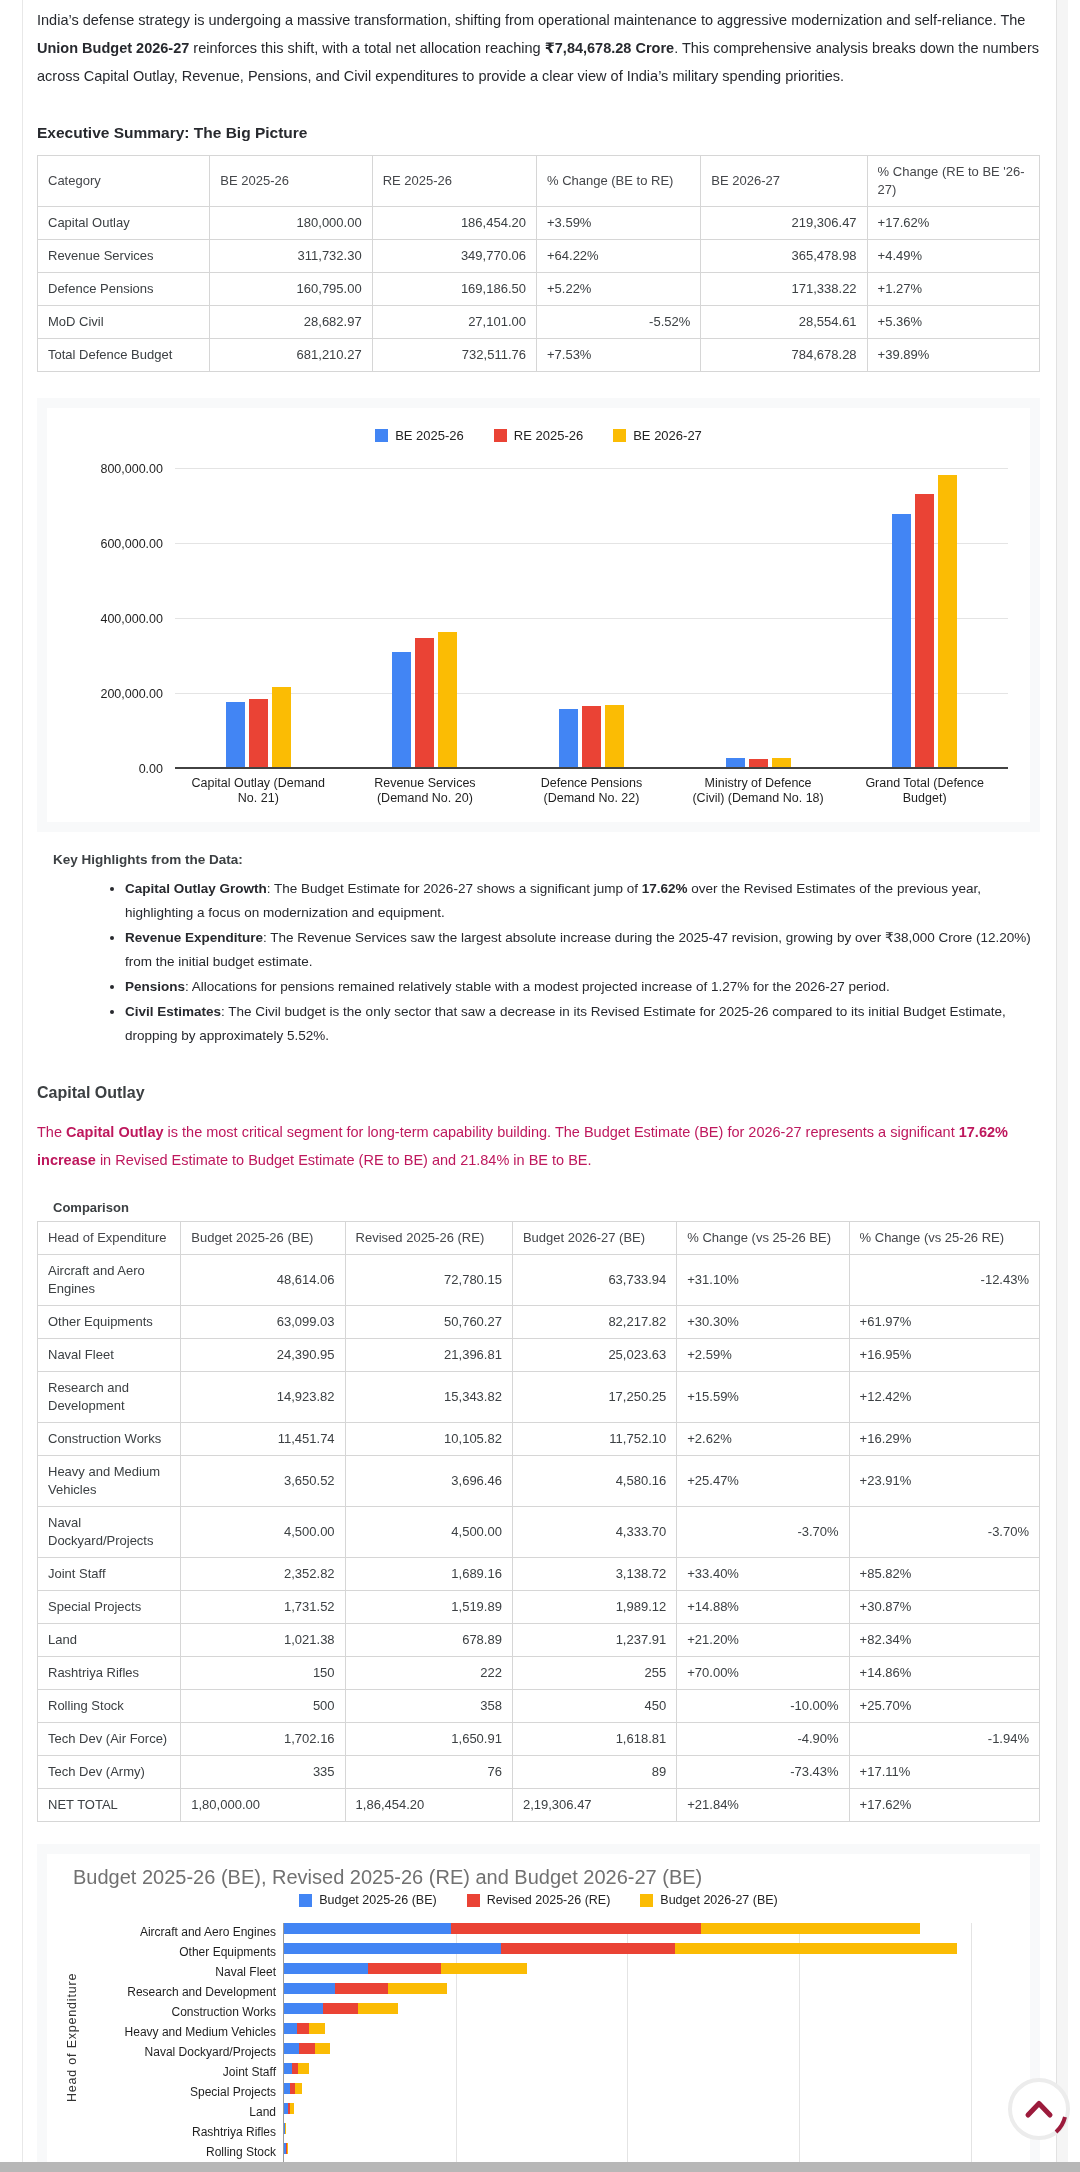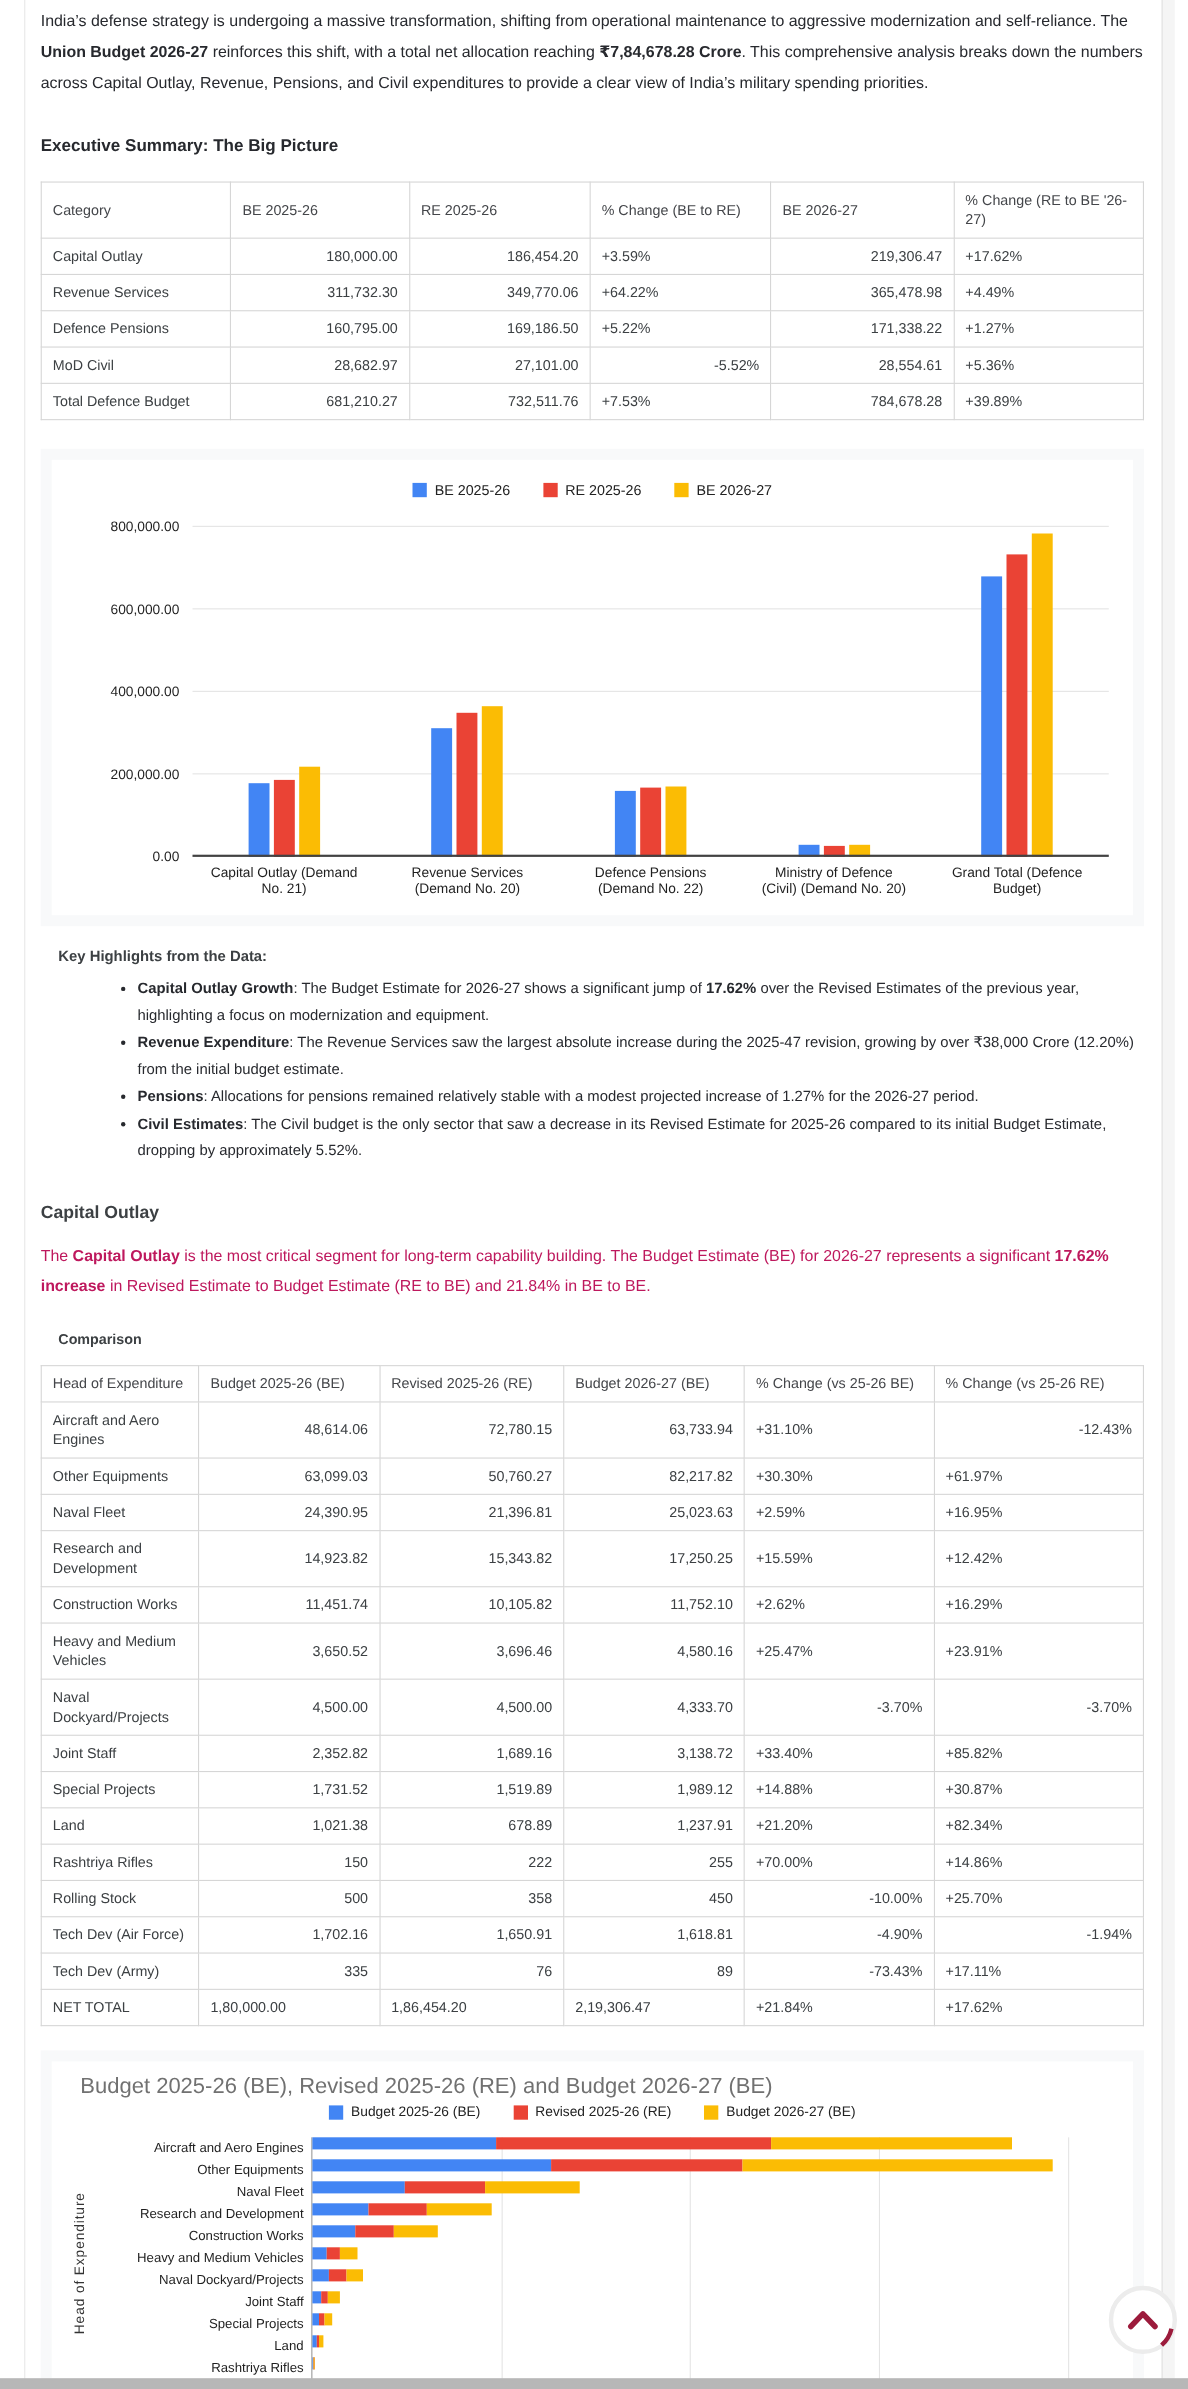--- a/index.html
+++ b/index.html
@@ -17,21 +17,21 @@
   .bottom-bar { position:absolute; left:0; right:0; bottom:0; height:10px; background:#b7b7b7; }
 
   .content { position:absolute; left:23px; top:0; width:1033px; padding:6px 16px 0 14px; }
 
   .intro { font-size:14.5px; line-height:28px; color:#27292e; }
   .section-h { font-size:15.5px; font-weight:bold; color:#27292e; margin-top:34px; }
   .sub-h { font-size:16px; font-weight:bold; color:#3c4043; margin-top:36px; }
   .mini-h { font-size:13px; font-weight:bold; color:#3c4043; margin-top:26px;padding-left:16px; }
   .body-p { font-size:14.5px; line-height:28px; color:#be185d; margin-top:16px; }
 
-  table.dtable { border-collapse:collapse; width:100%; margin-top:23px; table-layout:fixed; font-size:13px; color:#3c4043;padding-left:13px; }
+  table.dtable { border-collapse:collapse; width:100%; margin-top:13px; table-layout:fixed; font-size:13px; color:#3c4043;padding-left:13px; }
   table.dtable th, table.dtable td { border:1px solid #d6d6d6; padding:7px 10px; font-weight:400; text-align:left; vertical-align:middle; line-height:18px; }
   table.dtable th { color:#44464a; }
   table.dtable td.num { text-align:right; }
 
   .chart-card { margin-top:26px; background:#f8f9fa; padding:10px; }
   .chart-inner { background:#ffffff; padding:14px 8px 16px 8px; }
 
   .legend { display:flex; justify-content:center; align-items:center; gap:30px; font-size:13px; color:#222; margin-top:6px; }
   .legend-item { display:flex; align-items:center; gap:7px; }
   .swatch { width:13px; height:13px; display:inline-block; }
@@ -188,21 +188,21 @@
             <div class="c1-bar" style="height: 85.1513%; background: rgb(66, 133, 244);"></div>
             <div class="c1-bar" style="height: 91.564%; background: rgb(234, 67, 53);"></div>
             <div class="c1-bar" style="height: 98.0848%; background: rgb(251, 188, 4);"></div>
           </div>
           <div class="c1-baseline"></div>
         </div>
         <div class="c1-xlabels">
           <span>Capital Outlay (Demand No. 21)</span>
           <span>Revenue Services (Demand No. 20)</span>
           <span>Defence Pensions (Demand No. 22)</span>
-          <span>Ministry of Defence (Civil) (Demand No. 20)</span>
+          <span>Ministry of Defence (Civil) (Demand No. 18)</span>
           <span>Grand Total (Defence Budget)</span>
         </div>
       </div>
   </div>
 
   <h3 class="mini-h" style="font-size:13.5px; margin-top:20px;">Key Highlights from the Data:</h3>
   <ul class="hl" id="highlights">
       <li><b>Capital Outlay Growth</b><span>: The Budget Estimate for 2026-27 shows a significant jump of </span><b>17.62%</b><span> over the Revised Estimates of the previous year, highlighting a focus on modernization and equipment.</span></li>
       <li><b>Revenue Expenditure</b><span>: The Revenue Services saw the largest absolute increase during the 2025-47 revision, growing by over ₹38,000 Crore (12.20%) from the initial budget estimate.</span></li>
       <li><b>Pensions</b><span>: Allocations for pensions remained relatively stable with a modest projected increase of 1.27% for the 2026-27 period.</span></li>

